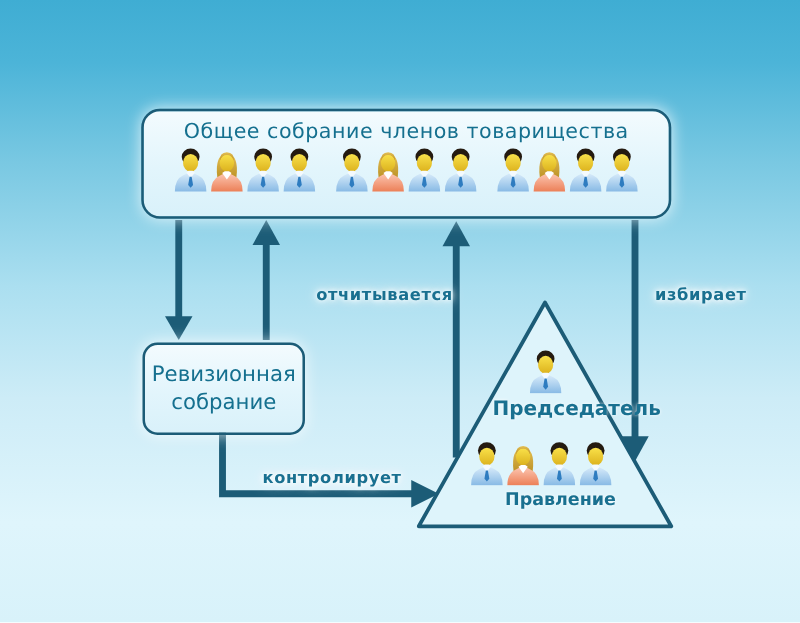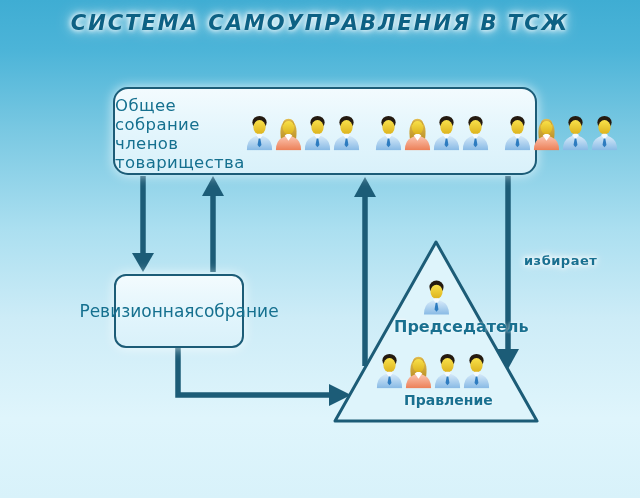--- a/index.html
+++ b/index.html
@@ -20,40 +20,40 @@
 
   .diagram-svg { position:absolute; left:0; top:0; pointer-events:none; }
 
   .box {
     position:absolute; box-sizing:border-box;
     background:linear-gradient(180deg,#f3fbfe 0%, #e2f5fc 55%, #d9f1fa 100%);
     border:2.5px solid #1c5c77;
     box-shadow:0 0 12px rgba(255,255,255,.75);
   }
   #meeting-box { left:113px; top:87px; width:424px; height:88px; border-radius:15px;
-    display:flex; align-items:center; }
+    display:flex; flex-direction:column; align-items:center; }
   .meeting-label {
     margin-top:6px; font-size:16.5px; letter-spacing:.4px; color:#15708f;
   }
   .members-row { display:flex; justify-content:center; gap:13px; margin-top:1px; }
   .group { display:flex; }
   .person { width:31px; height:40px; margin:0 -1px; }
   .person-lg { width:31px; height:37px; }
 
   #audit-box { left:114px; top:274px; width:130px; height:74px; border-radius:12px;
-    display:flex; flex-direction:row; justify-content:center; align-items:center;
+    display:flex; flex-direction:column; justify-content:center; align-items:center;
     font-size:17px; line-height:1.32; color:#15708f; text-align:center; }
 
   .edge-label {
     position:absolute; font-size:13px; font-weight:bold; letter-spacing:.5px; color:#197090;
     text-shadow:0 0 4px #ffffff, 0 0 7px rgba(255,255,255,.95), 0 0 12px rgba(255,255,255,.85);
     white-space:nowrap;
   }
   #label-reports  { left:253px; top:229px; }
-  #label-elects   { left:524px; top:229px;margin-top:24px; }
+  #label-elects   { left:524px; top:229px; }
   #label-controls { left:210px; top:375px; }
 
   .pyramid-label {
     position:absolute; font-size:16px; font-weight:bold; color:#197090; text-align:center;
     text-shadow:0 0 3px rgba(255,255,255,.9); white-space:nowrap;
   }
   #chairman-label { left:394px; top:317px; width:85px; }
   #board-label    { left:404px; top:392px; width:66px; font-size:14px; }
 
   #chairman-icon-slot { position:absolute; left:421px; top:278px; display:flex; }
@@ -93,21 +93,20 @@
       <ellipse cx="15" cy="13.5" rx="5.6" ry="6.6" fill="url(#g-face)"></ellipse>
       <path d="M9.6,11.8 Q9.2,5.4 15,5.2 Q20.8,5.4 20.4,11.8 Q19,7.4 15,7.4 Q11,7.4 9.6,11.8 Z" fill="url(#g-hairf)"></path>
       <path d="M2.8,35.6 Q2.8,26.4 9,23.6 L12.4,21.8 L15,25 L17.6,21.8 L21,23.6 Q27.2,26.4 27.2,35.6 Z" fill="url(#g-blouse)"></path>
       <path d="M11.4,21.3 L15,26.4 L18.6,21.3 L16.6,20 L13.4,20 Z" fill="#ffffff"></path>
     </symbol>
   </defs>
 </svg>
 
 <div class="stage">
 
-  <div class="page-title">СИСТЕМА САМОУПРАВЛЕНИЯ В ТСЖ</div>
 
   <svg class="diagram-svg" width="640" height="498" viewBox="0 0 640 498">
     <polygon points="436,242 537,421 335,421" fill="#def4fb" stroke="#1c5c77" stroke-width="3" stroke-linejoin="round"></polygon>
     <g stroke="#1c5c77" stroke-width="5.5" fill="#1c5c77">
       <line x1="143" y1="176" x2="143" y2="255"></line>
       <polygon points="132,253 154,253 143,272" stroke="none"></polygon>
       <line x1="213" y1="272" x2="213" y2="194"></line>
       <polygon points="202,196 224,196 213,176" stroke="none"></polygon>
       <line x1="365" y1="366" x2="365" y2="196"></line>
       <polygon points="354,197 376,197 365,177" stroke="none"></polygon>
@@ -164,21 +163,23 @@
           </svg>
         </span>
       </div>
   </div>
 
   <div class="box" id="audit-box">
     <div>Ревизионная</div>
     <div>собрание</div>
   </div>
 
+  <div class="edge-label" id="label-reports">отчитывается</div>
   <div class="edge-label" id="label-elects">избирает</div>
+  <div class="edge-label" id="label-controls">контролирует</div>
 
   <div id="chairman-icon-slot">
       <span class="group">
         <svg viewBox="0 0 30 36" class="person-lg">
           <use href="#p-male"></use>
         </svg>
       </span>
     </div>
   <div class="pyramid-label" id="chairman-label">Председатель</div>
 

